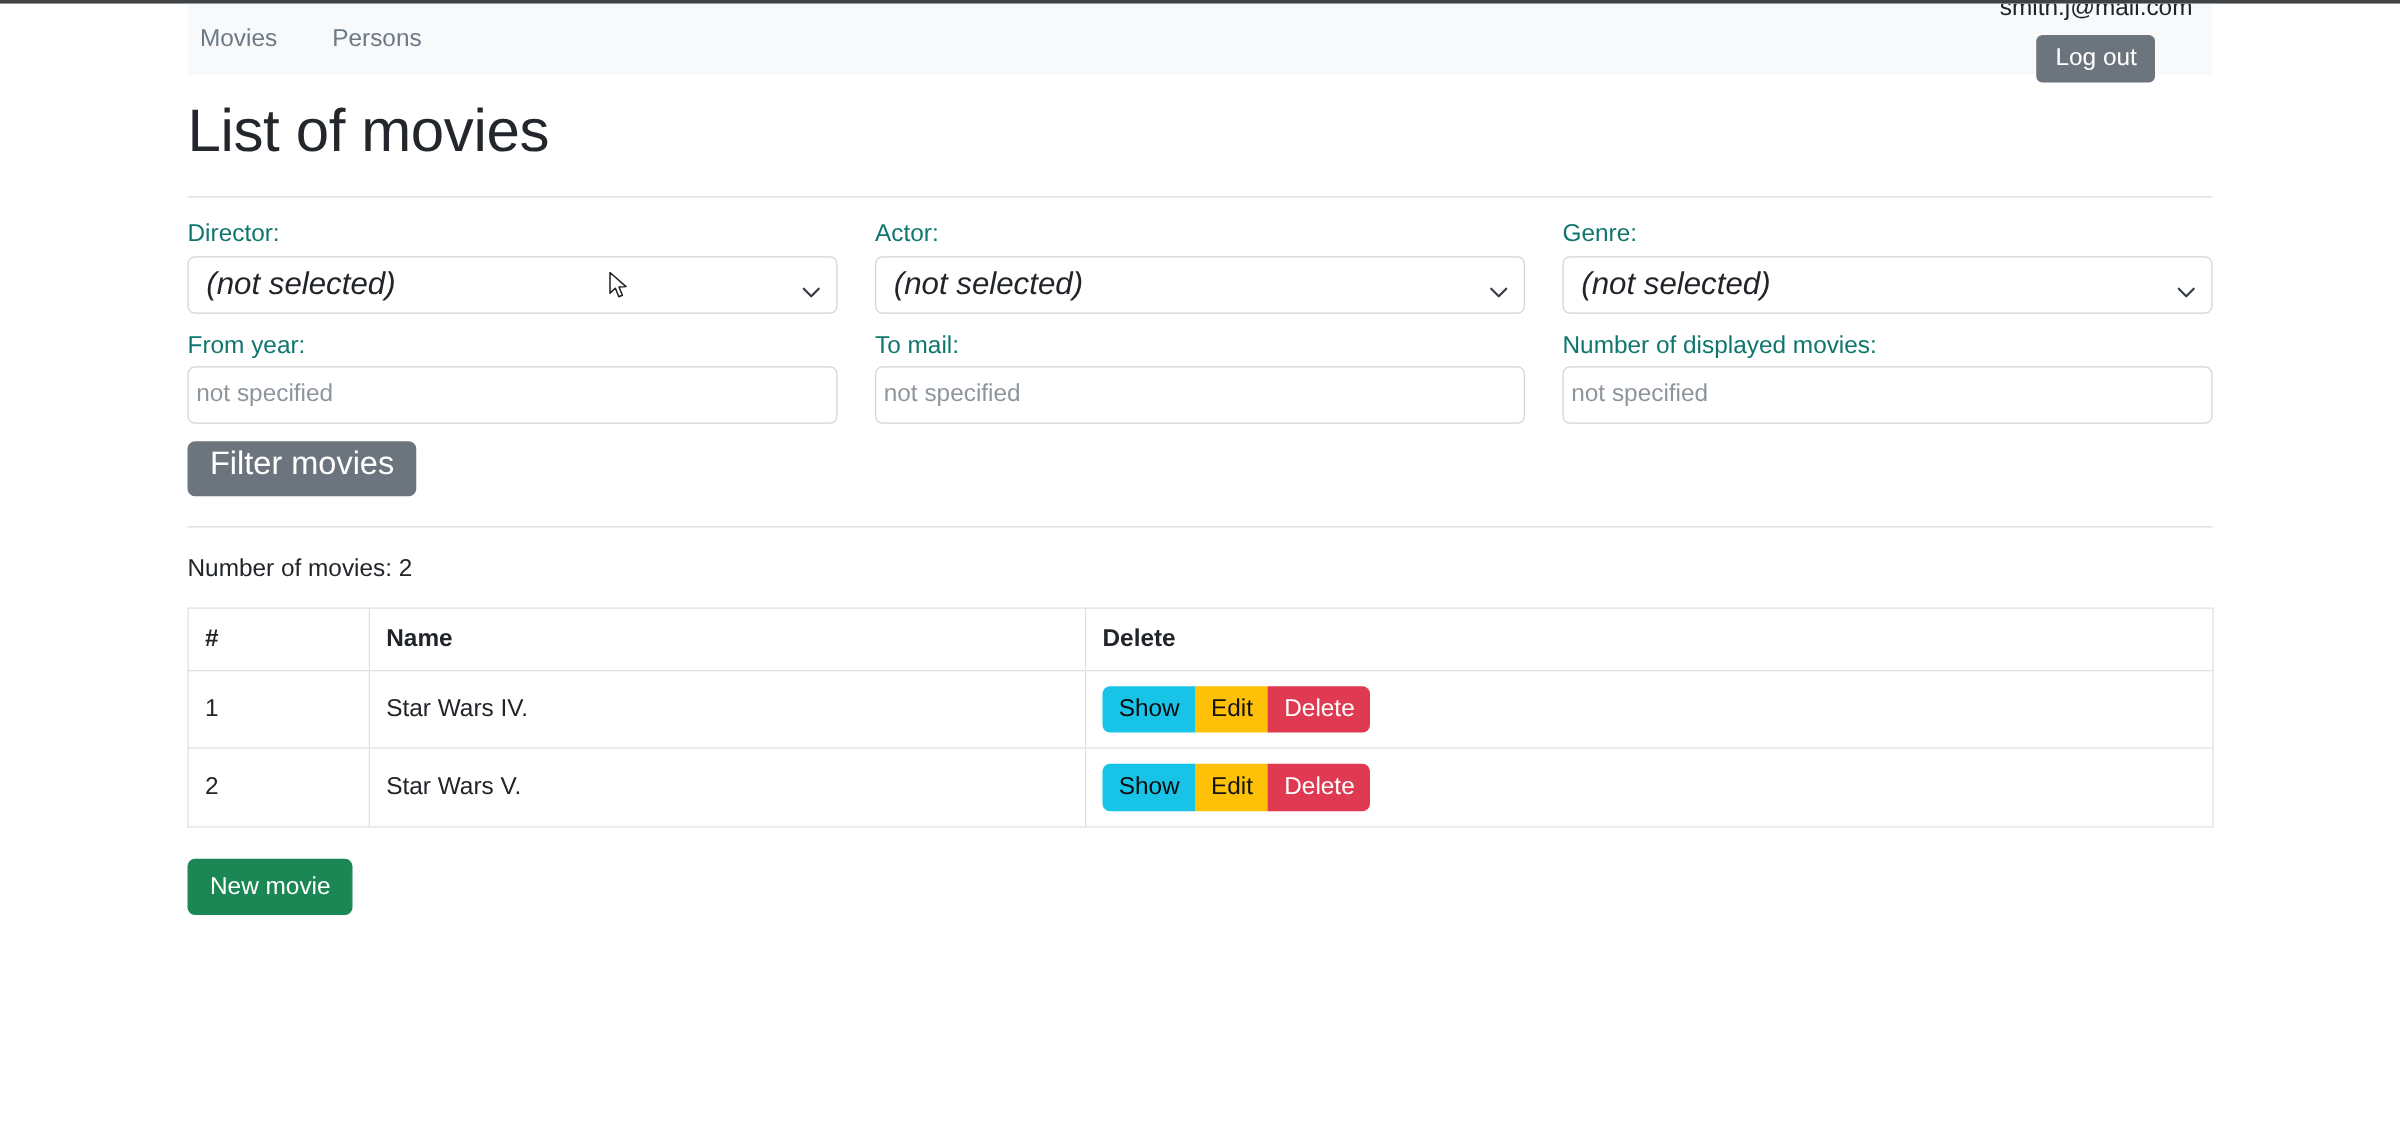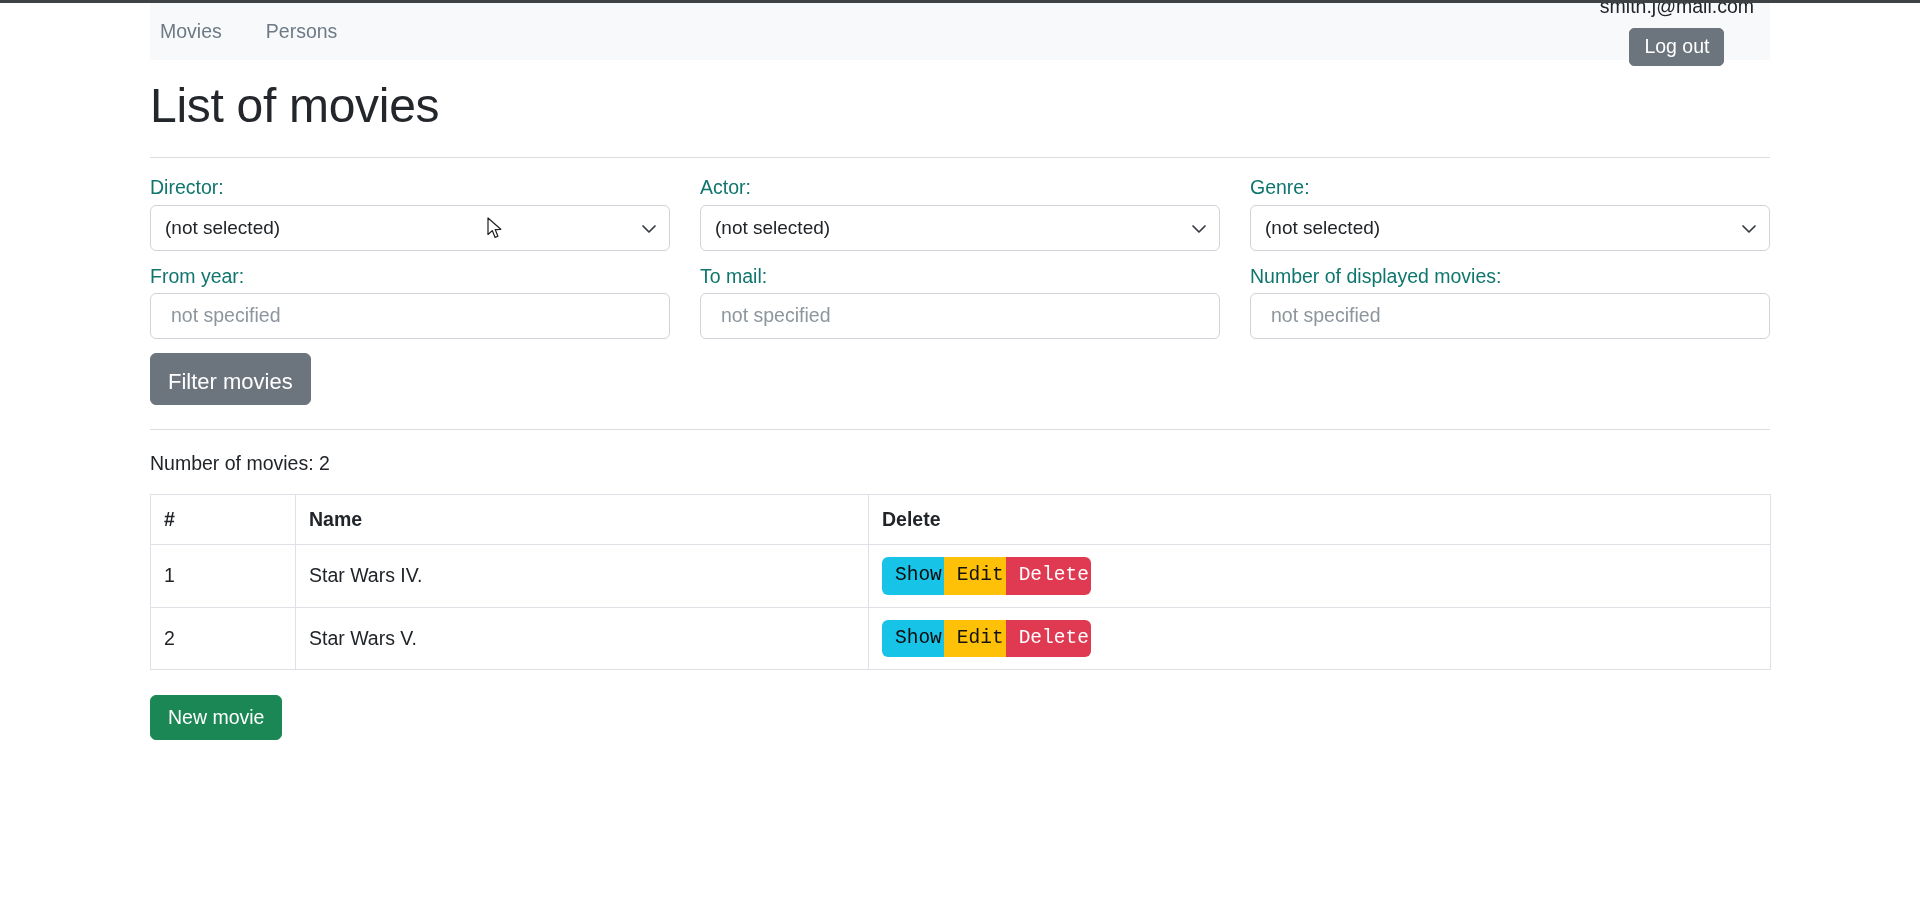--- a/index.html
+++ b/index.html
@@ -112,58 +112,59 @@
     line-height: 1.3;
     margin-bottom: 4px;
     display: block;
   }
   .form-control {
     width: 520px;
     height: 46px;
     border: 1px solid #ced4da;
     border-radius: 6px;
     background: #ffffff;
-    font-size: 19px;
+    font-size: 25px;
     font-family: "Liberation Sans", sans-serif;
     color: #495057;
     padding: 0 14px;
     display: flex;
     align-items: center;
     cursor: pointer;
+    font-style: italic;
   }
   .form-control.select { justify-content: space-between; padding-right: 12px; }
   .form-control .sel-val { color: #212529; }
   .chev {
     width: 16px; height: 16px;
     display: inline-block;
     flex: 0 0 auto;
   }
   .form-input {
     width: 520px;
     height: 46px;
     border: 1px solid #ced4da;
     border-radius: 6px;
     background: #ffffff;
     font-size: 19.5px;
     font-family: "Liberation Sans", sans-serif;
     color: #737373;
-    padding: 0 20px;
+    padding: 0 6px;
     outline: none;
   }
   .form-input::placeholder { color: #8d959d; opacity: 1; }
   .spacer-row { height: 13px; }
   .btn-filter {
     margin-top: 14px;
     background: #6c757d;
     color: #ffffff;
     border: 1px solid #6c757d;
     border-radius: 6px;
-    font-size: 22px;
-    font-family: "Liberation Sans", sans-serif;
-    padding: 15px 17px 10px 17px;
+    font-size: 26px;
+    font-family: "Liberation Sans", sans-serif;
+    padding: 2px 17px 10px 17px;
     line-height: 1.15;
     cursor: pointer;
   }
   .count-line {
     font-size: 19.5px;
     color: #212529;
     margin-top: 22px;
   }
   
   table.movies {
@@ -182,22 +183,22 @@
   }
   table.movies th { font-weight: bold; padding-top: 13px; padding-bottom: 13px; }
   table.movies col.c-idx { width: 145px; }
   table.movies col.c-name { width: 573px; }
   table.movies col.c-action { width: 902px; }
   td.action-cell { padding-top: 8px; padding-bottom: 8px; }
   .btn-group { display: inline-flex; }
   .btn-group .act {
     border: none;
     font-size: 19.5px;
-    font-family: Liberation Mono, monospace;
-    padding: 7px 2px 8px 13px;
+    font-family: Liberation Sans, sans-serif;
+    padding: 7px 12px 8px 13px;
     line-height: 1.15;
     cursor: pointer;
   }
   .act.show   { background: #17c3e6; color: #0b0b0b; border-radius: 6px 0 0 6px; }
   .act.edit   { background: #ffc107; color: #131313; }
   .act.delete { background: #e03a52; color: #ffffff; border-radius: 0 6px 6px 0; }
   .btn-new {
     display: inline-block;
     margin-top: 25px;
     background: #1a8754;

